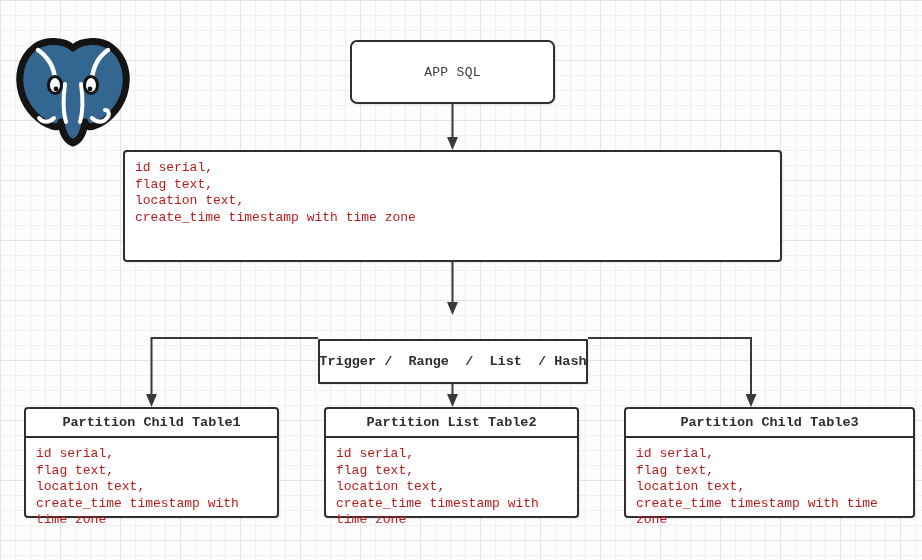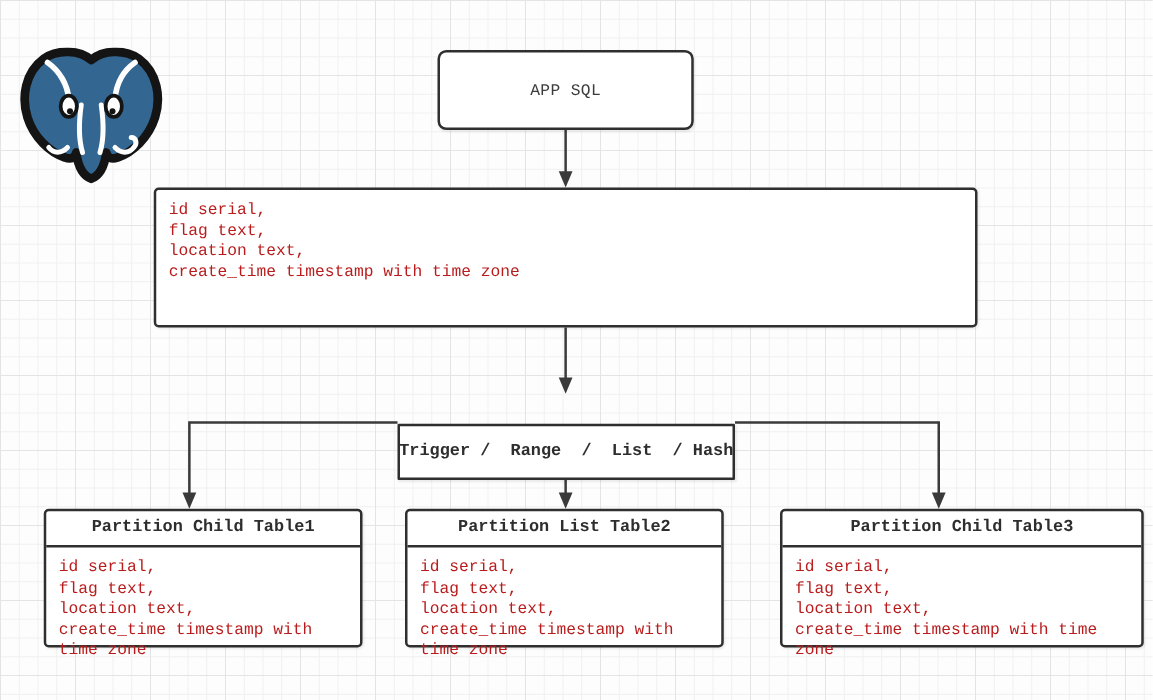--- a/index.html
+++ b/index.html
@@ -35,21 +35,21 @@
     left: 318px; top: 315px; width: 270px; height: 45px;
     border-radius: 1px;
     display: flex; align-items: center; justify-content: center;
     font-weight: bold; font-size: 13.5px; color: #2e2e2e;
     white-space: pre;
     margin-top: 24px;
   }
   .table-node { border-radius: 4px; }
   .parent-node { left: 123px; top: 150px; width: 659px; height: 112px; }
   .child-node  { top: 407px; width: 255px; height: 111px; }
-  .child-1 { left: 24px; margin-left: 11px; }
+  .child-1 { left: 24px; }
   .child-2 { left: 324px; }
   .child-3 { left: 624px; width: 291px; }
   .table-header {
     border-bottom: 2px solid #2f2f2f;
     display: flex; align-items: center; justify-content: center;
     font-weight: bold; font-size: 13.5px; color: #2e2e2e;
   }
   .parent-node .table-header { height: 26px; }
   .child-node  .table-header { height: 27px; }
   .table-body {

